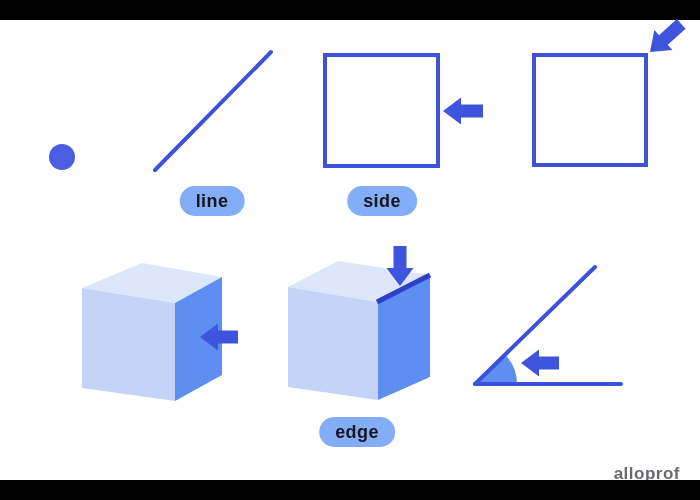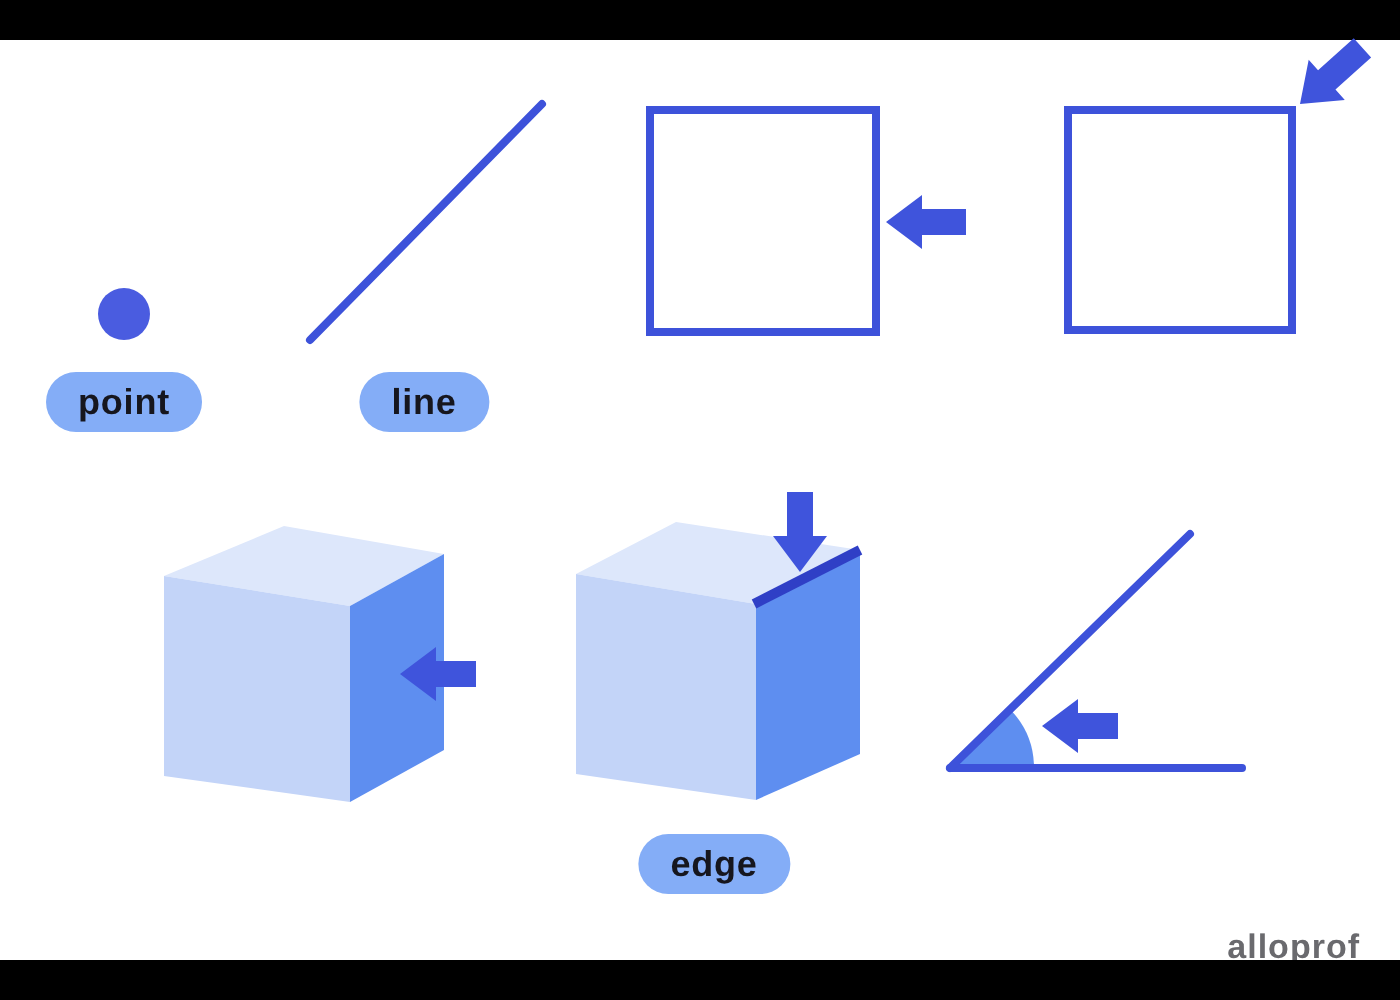--- a/index.html
+++ b/index.html
@@ -81,20 +81,20 @@
     <polygon class="arrow" transform="translate(400,286)" points="0,0 -13.5,-18 -6.5,-18 -6.5,-40 6.5,-40 6.5,-18 13.5,-18"></polygon>
 
     <g>
       <path class="sector" d="M 475 384 L 517 384 A 42 42 0 0 0 505.1 354.7 Z"></path>
       <line class="stroke-line" x1="475" y1="384" x2="621" y2="384"></line>
       <line class="stroke-line" x1="475" y1="384" x2="595" y2="267"></line>
     </g>
     <polygon class="arrow" transform="translate(521,363)" points="0,0 18,-13.5 18,-6.5 38,-6.5 38,6.5 18,6.5 18,13.5"></polygon>
   </svg>
 
-  <div class="pill" style="left:62px;top:186px">point</div>
   <div class="pill" style="left:212px;top:186px">line</div>
+  <div class="pill" style="left:382px;top:186px">side</div>
   <div class="pill" style="left:357px;top:417px">edge</div>
 
   <div class="watermark">alloprof</div>
 
   <div class="bar bottom"></div>
 </div>
 
 </body></html>

